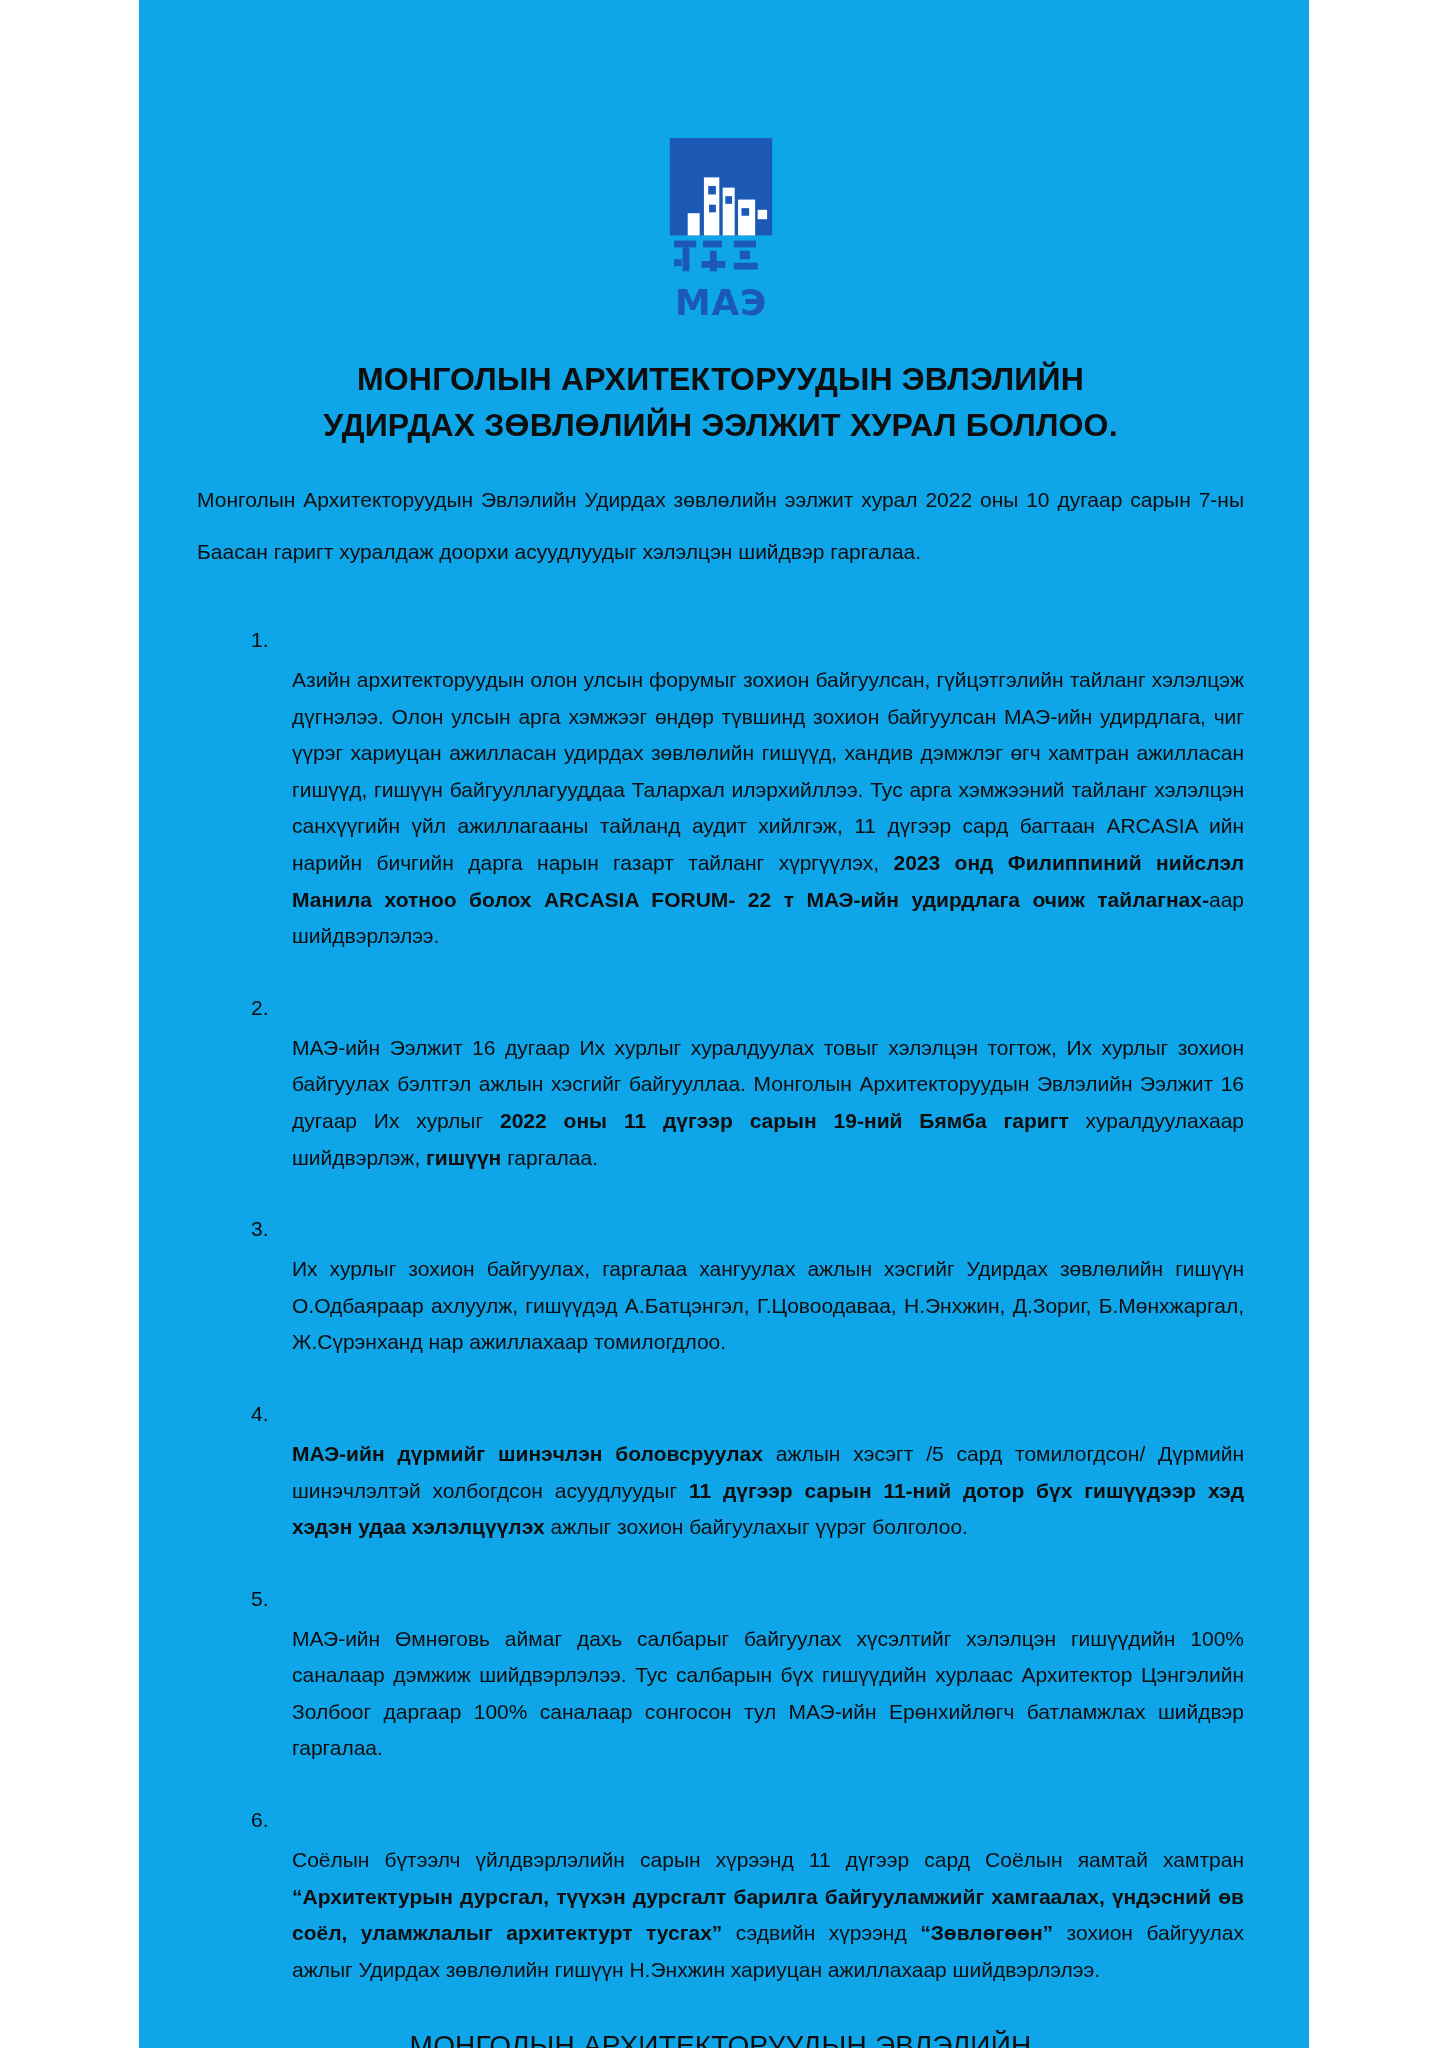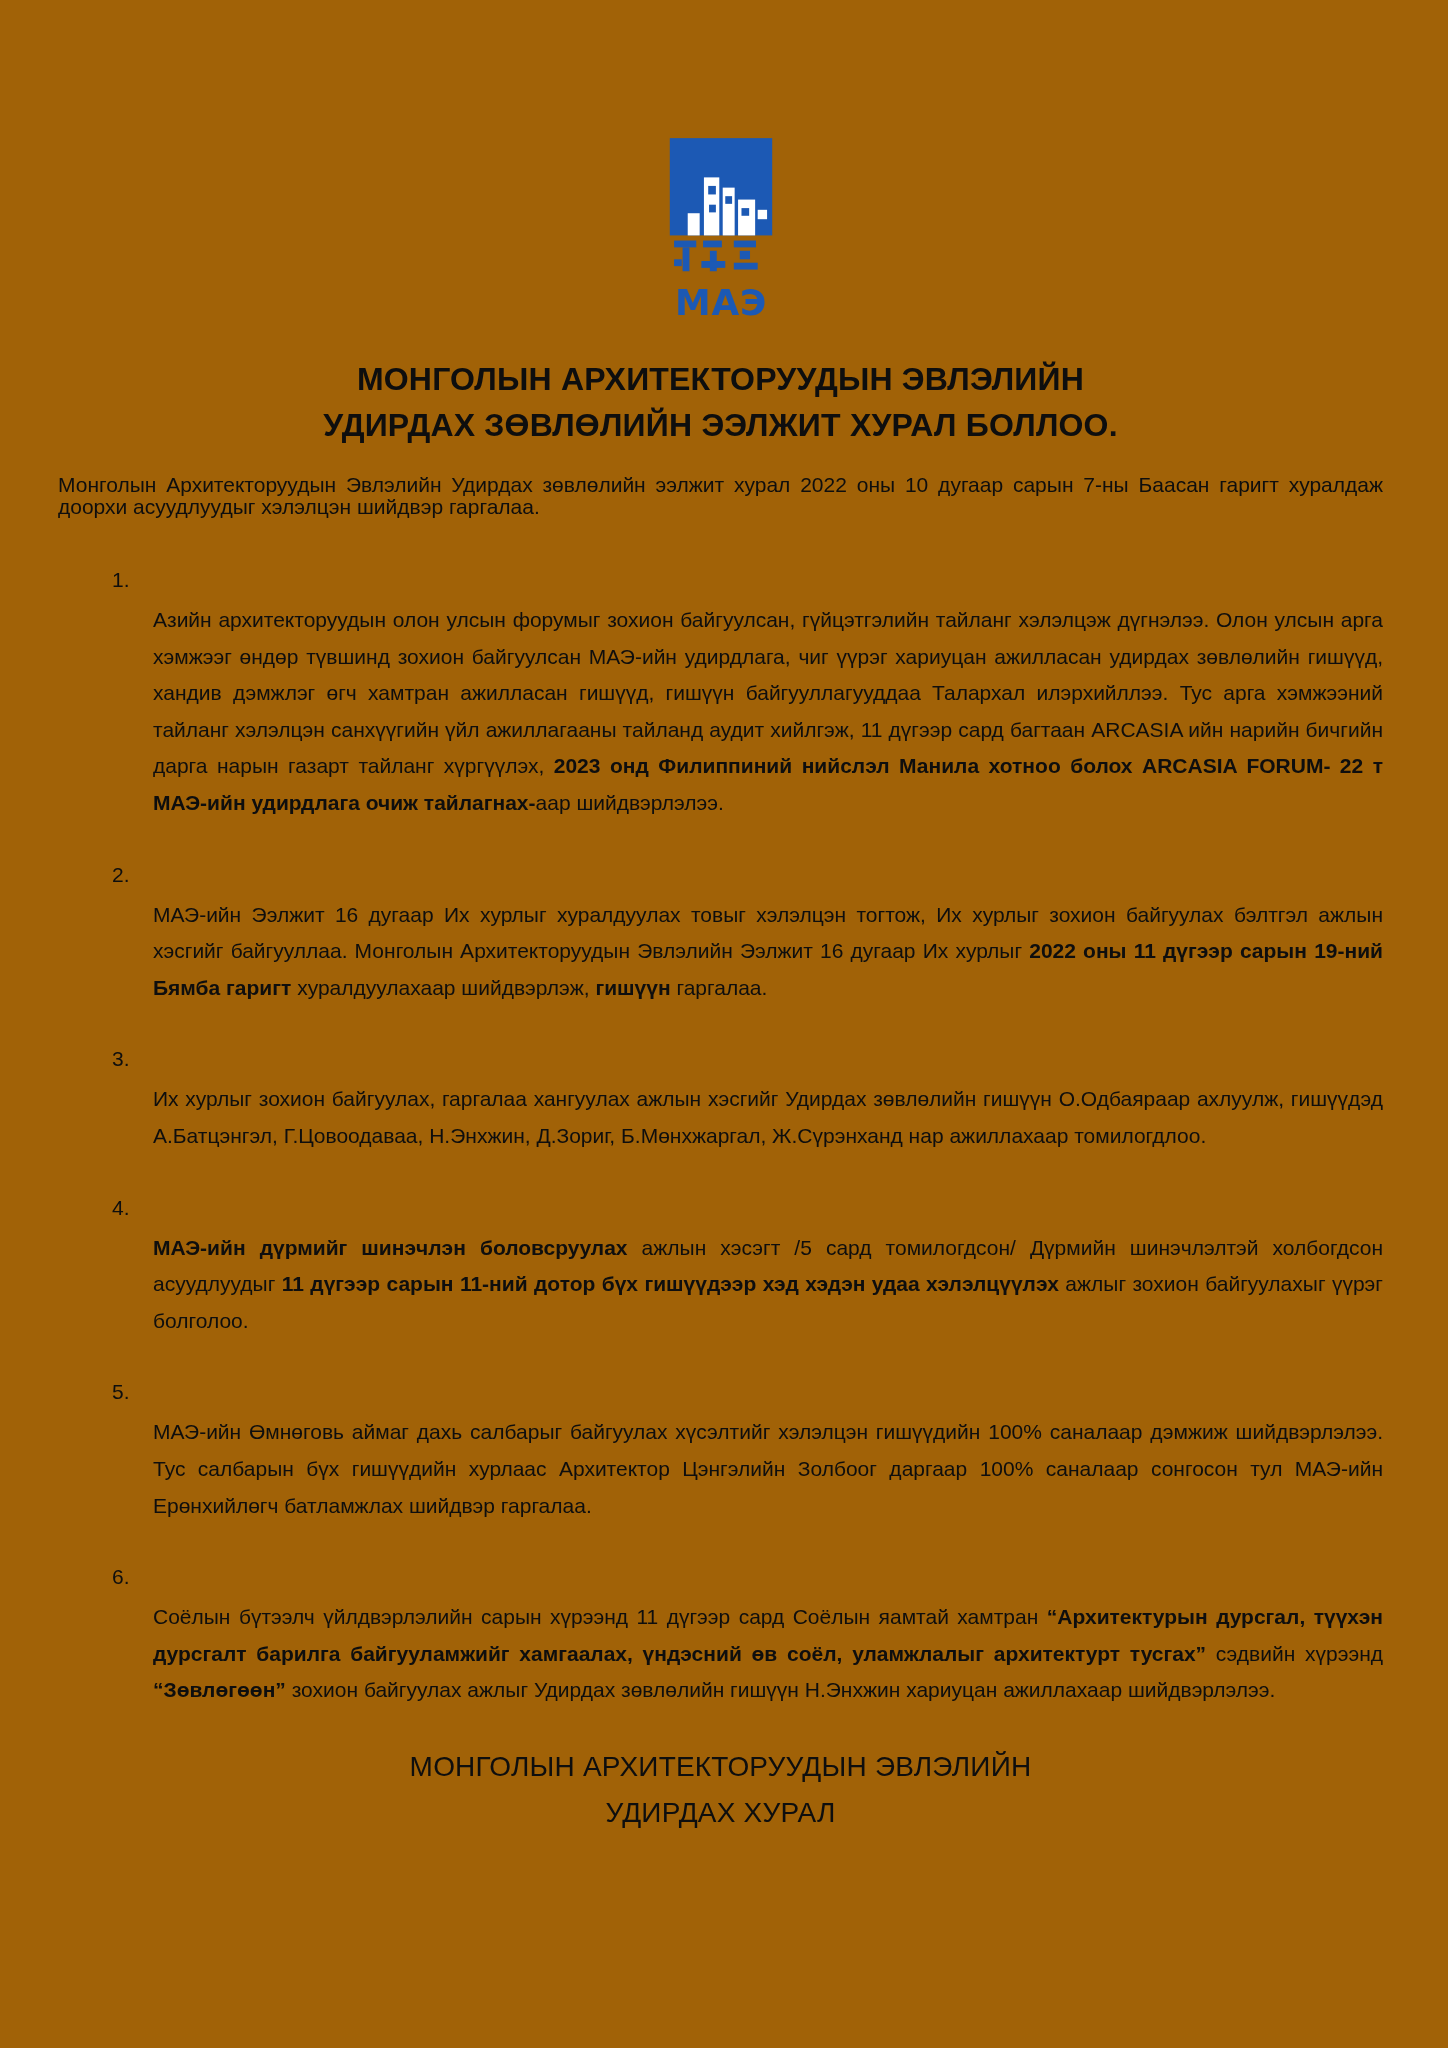--- a/index.html
+++ b/index.html
@@ -1,42 +1,42 @@
 <!DOCTYPE html>
 <html style="--brand: #1c59b4;"><head>
 <meta charset="utf-8">
 <style>
   :root { --brand:#1c59b4; --ink:#0e0e0e; }
   * { margin:0; padding:0; box-sizing:border-box; }
   html,body { background:#ffffff; }
   .page {
     position:relative;
-    width:1448px; height:2048px;
+    width:1170px; height:2048px;
     margin:0 auto;
-    background:#a16207;
+    background:#0ea5e9;
     overflow:hidden;
     padding:138px 65px 0 58px;
     font-family:"Liberation Sans","DejaVu Sans",sans-serif;
     color:var(--ink);
   }
   
   .logo-wrap { text-align:center; height:190px; }
   .logo-wrap svg { display:inline-block; }
   
   .doc-title {
     margin-top:28px;
     text-align:center;
     font-size:32px; font-weight:bold;
     line-height:46px;
     letter-spacing:0.2px;
   }
   
   .intro {
     margin-top:26px;
-    font-size:21px; line-height:22px;
+    font-size:21px; line-height:52px;
     text-align:justify;
   }
   
   .list { margin-top:44px; }
   .item {
     display:flex;
     padding-left:54px;
     margin-bottom:35px;
     font-size:21px; line-height:36.6px;
   }

